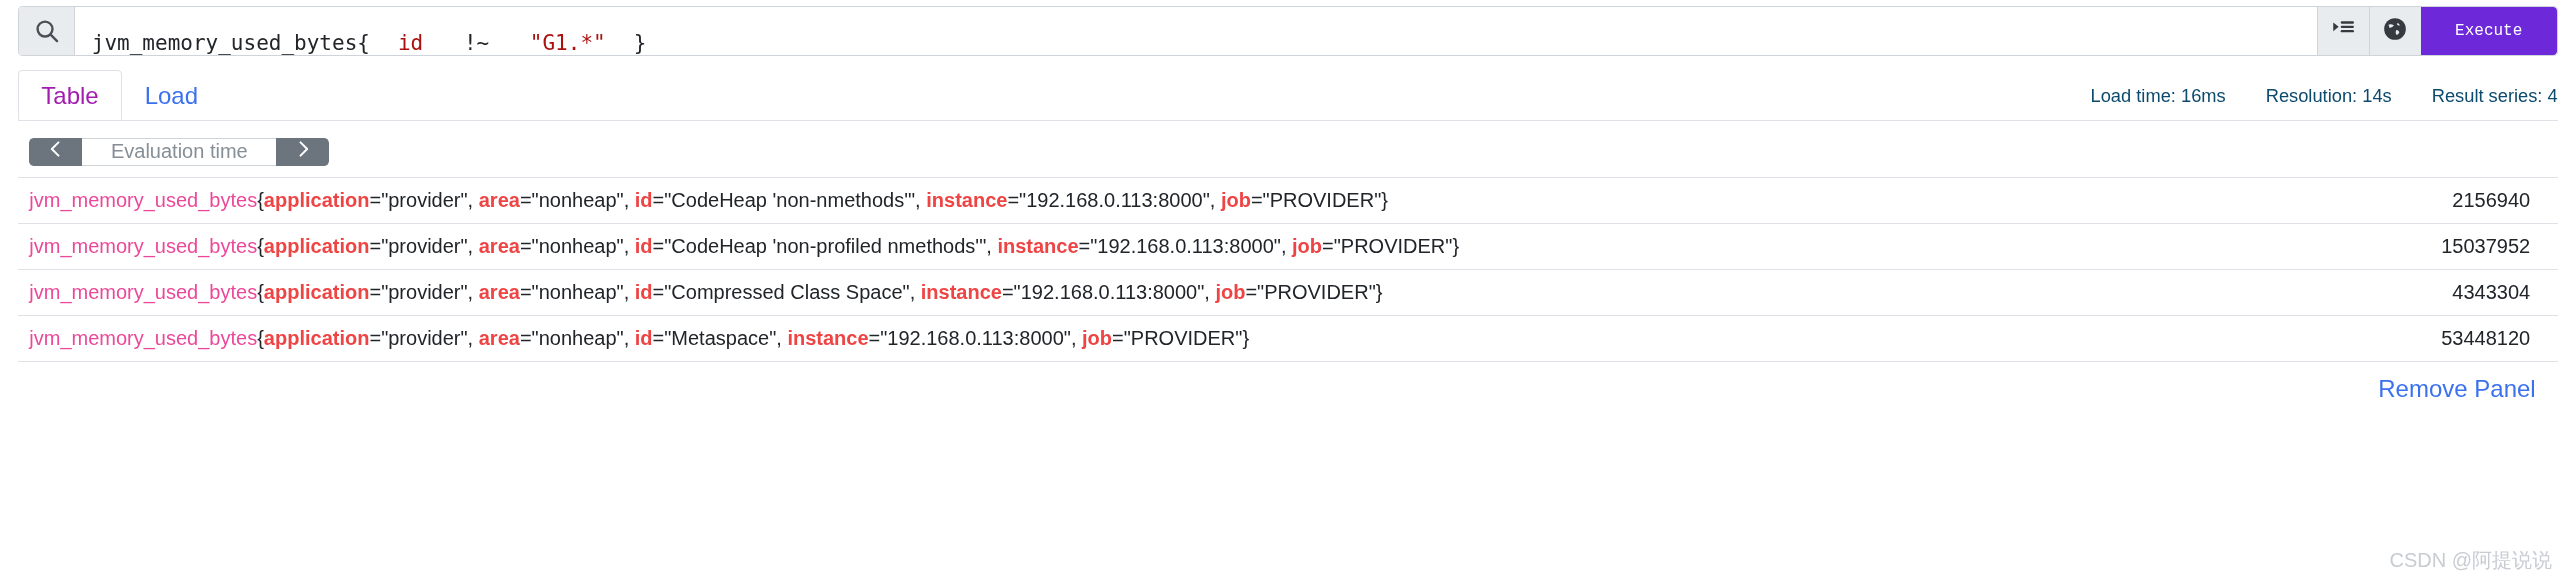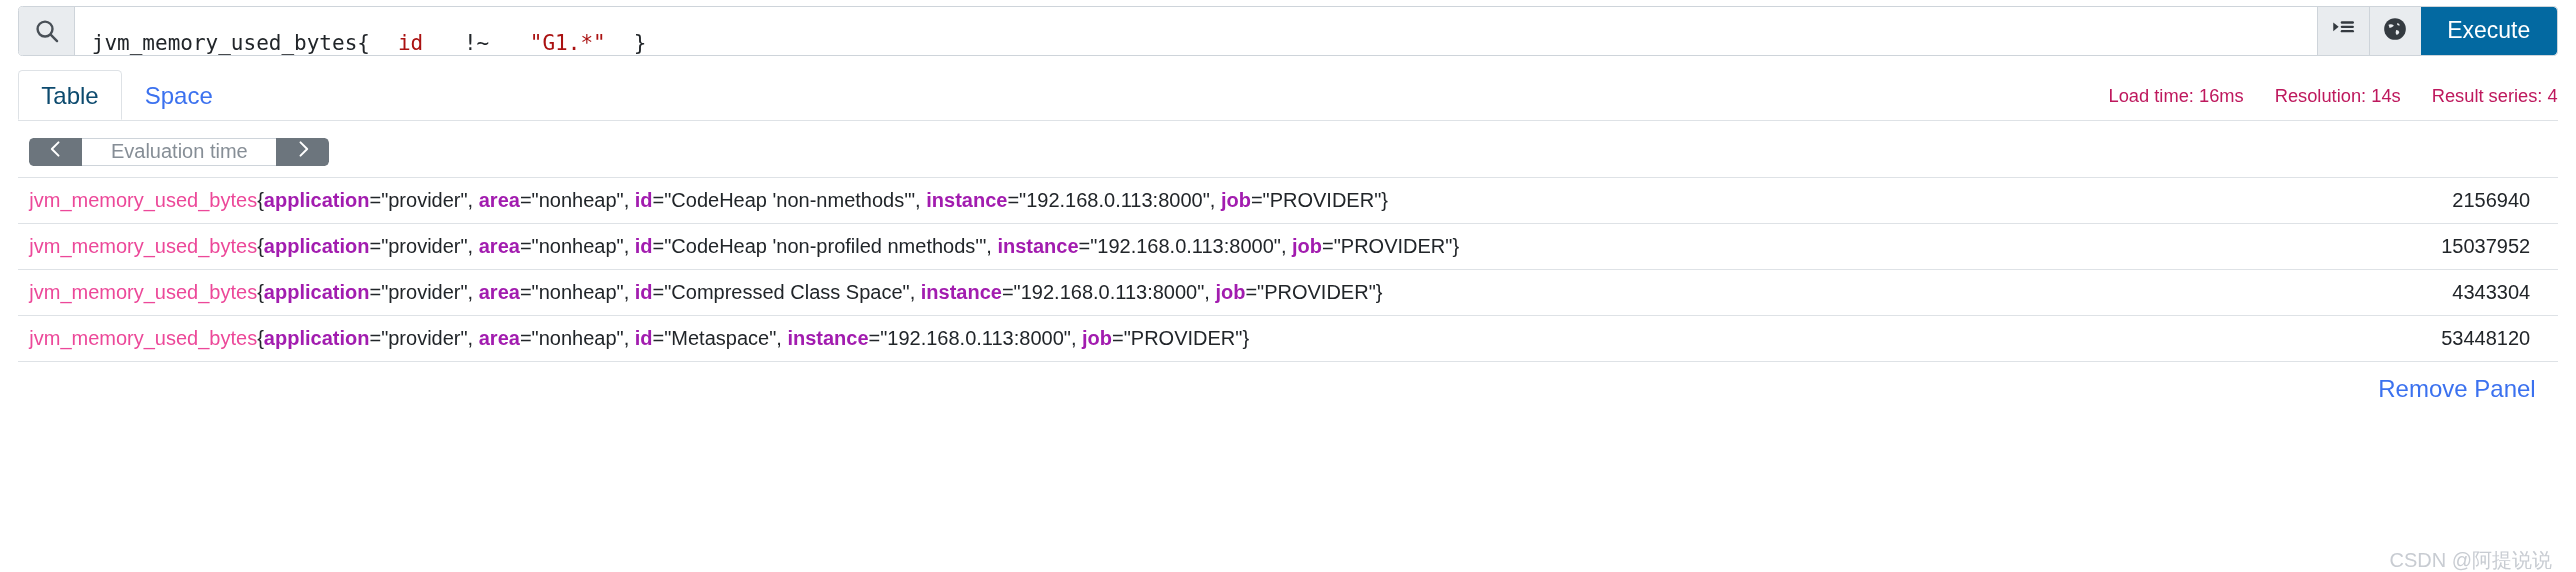--- a/index.html
+++ b/index.html
@@ -72,29 +72,30 @@
     background: #e9ecef;
     border-left: 0.9px solid #ced4da;
     display: flex;
     align-items: center;
     justify-content: center;
     color: #343a40;
     cursor: pointer;
   }
   .execute-btn {
     flex: 0 0 136px;
-    background: #0369a1;
+    background: #6d28d9;
     color: #fff;
     display: flex;
     align-items: center;
     justify-content: center;
-    font-size: 23px;
+    font-size: 16px;
     cursor: pointer;
     border-top-right-radius: 3.7px;
     border-bottom-right-radius: 3.7px;
+    font-family: Liberation Mono, monospace;
   }
 
   
   .tabs-row {
     display: flex;
     align-items: flex-end;
     justify-content: space-between;
     border-bottom: 0.9px solid #dee2e6;
     height: 51px;
     margin-top: 14.7px;
@@ -107,29 +108,29 @@
     line-height: 50px;
     height: 50px;
     box-sizing: border-box;
     cursor: pointer;
     color: #3b71ef;
     border: 0.9px solid transparent;
     border-top-left-radius: 4.6px;
     border-top-right-radius: 4.6px;
   }
   .tab.active {
-    color: #0c4a6e;
+    color: #a21caf;
     background: #fff;
     border-color: #dee2e6 #dee2e6 #fff;
   }
   .stats {
     display: flex;
-    gap: 31px;
+    gap: 40px;
     font-size: 18.3px;
-    color: #be185d;
+    color: #0c4a6e;
     padding-bottom: 13px;
   }
 
   
   .eval-row {
     padding: 16.5px 0 11px 11px;
   }
   .eval-group {
     display: inline-flex;
     align-items: stretch;
@@ -175,21 +176,21 @@
     padding: 11px 11px;
     font-size: 20px;
     vertical-align: middle;
     white-space: nowrap;
     overflow: hidden;
   }
   td.metric-cell { text-align: left; }
   td.value-cell  { text-align: right; width: 275px; padding-right: 27.5px; }
   .m-name  { color: #ec4899; }
   .m-brace { color: #212529; }
-  .m-key   { font-weight: bold; color: #a21caf; }
+  .m-key   { font-weight: bold; color: #ef4444; }
   .m-eq    { color: #212529; }
   .m-val   { color: #212529; }
 
   
   .footer {
     text-align: right;
     padding: 13px 22px 0 0;
   }
   .remove-link {
     color: #3b71ef;
@@ -245,21 +246,21 @@
         </svg>
       </span>
     </div>
 
     <div class="execute-btn">Execute</div>
   </div>
 
   <div class="tabs-row">
     <div class="tabs">
       <div class="tab active">Table</div>
-      <div class="tab">Space</div>
+      <div class="tab">Load</div>
     </div>
     <div class="stats">
       <span>Load time: 16ms</span>
       <span>Resolution: 14s</span>
       <span>Result series: 4</span>
     </div>
   </div>
 
   <div class="eval-row">
     <div class="eval-group">

